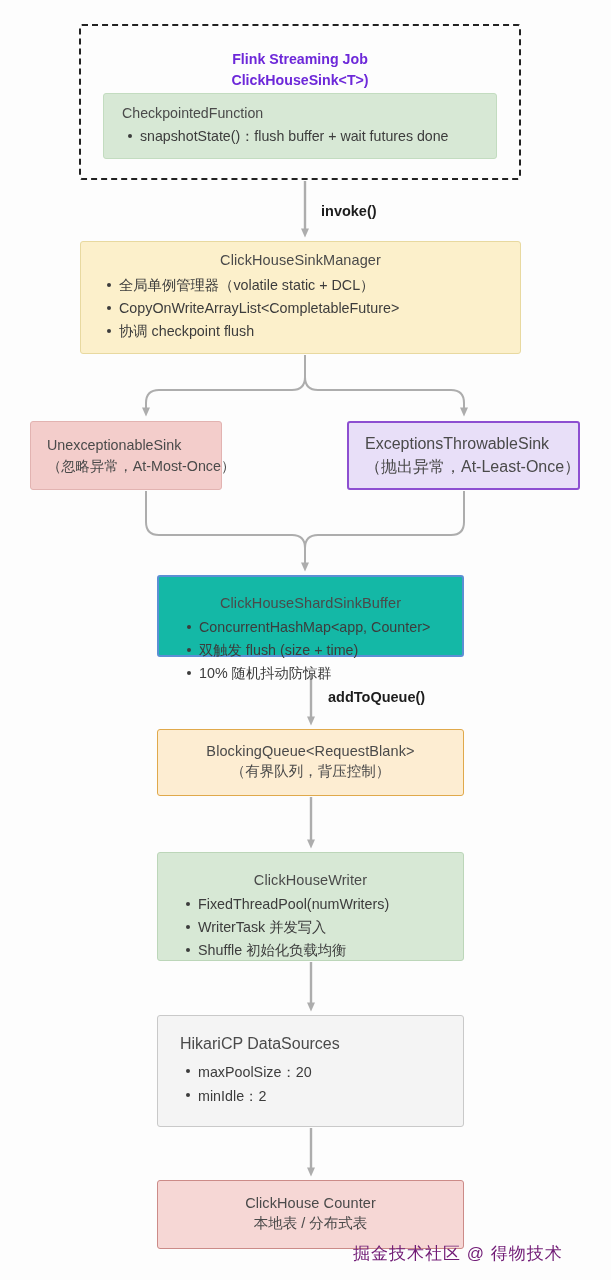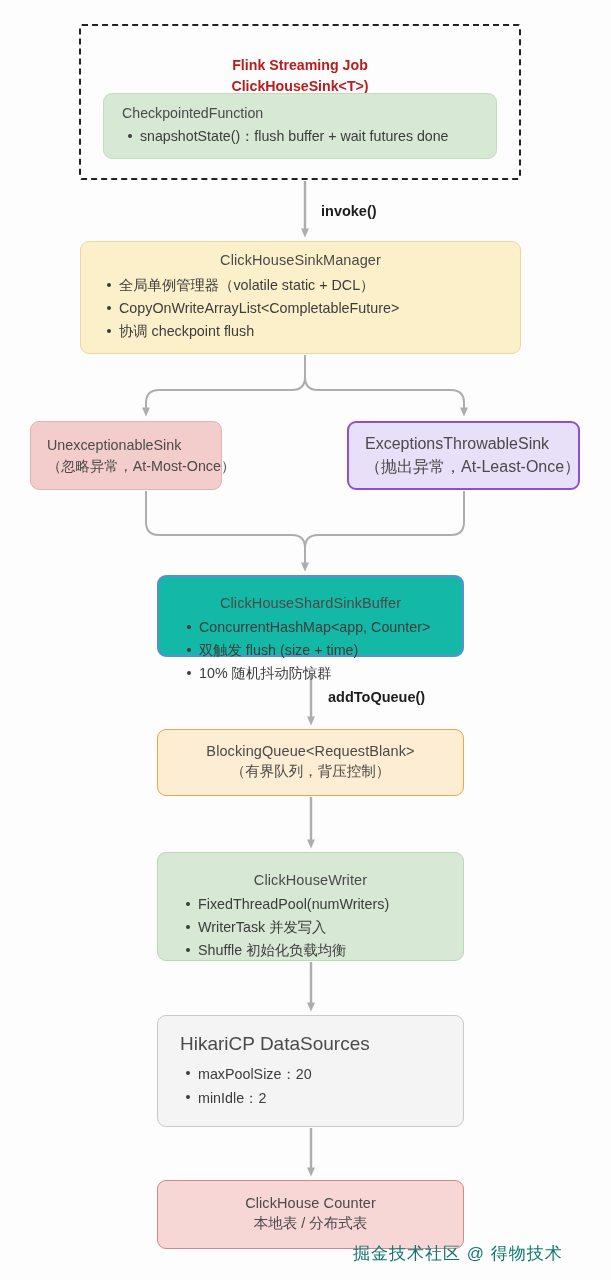--- a/index.html
+++ b/index.html
@@ -17,21 +17,21 @@
     width: 611px;
     height: 1280px;
     background: #fdfdfd;
     overflow: hidden;
   }
 
   
   .node {
     position: absolute;
     box-sizing: border-box;
-    border-radius: 9px;
+    border-radius: 3px;
     display: flex;
     flex-direction: column;
     justify-content: center;
     padding: 10px 16px;
   }
   .node .title {
     text-align: center;
     font-size: 14.5px;
     color: #4a4a4a;
     letter-spacing: .1px;
@@ -62,44 +62,44 @@
     position: absolute;
     left: -12px;
     top: 9px;
     width: 4px;
     height: 4px;
     border-radius: 50%;
     background: #3c3c3c;
   }
   .node .lefttitle {
     text-align: left;
-    font-size: 19px;
+    font-size: 16px;
     color: #4a4a4a;
     line-height: 1.4;
     white-space: nowrap;
   }
 
   
   #group-flink {
     position: absolute;
     left: 79px;
     top: 24px;
     width: 442px;
     height: 156px;
     box-sizing: border-box;
     border: 2.2px dashed #222222;
     border-radius: 3px;
     background: #fdfdfd;
   }
   #group-flink .grp-title {
-    margin-top: 29px;
+    margin-top: 23px;
     text-align: center;
     font-size: 14.2px;
     font-weight: bold;
-    color: #b91c1c;
+    color: #6d28d9;
     line-height: 1.45;
   }
 
   #node-checkpointed {
     left: 103px;
     top: 93px;
     width: 394px;
     height: 66px;
     background: #d7e8d5;
     border: 1px solid #c3dcc0;
@@ -216,21 +216,21 @@
   }
   #label-invoke { left: 321px; top: 203px; }
   #label-addtoqueue { left: 328px; top: 689px; }
 
   
   #watermark {
     position: absolute;
     left: 353px;
     top: 1242px;
     font-size: 17px;
-    color: #0f766e;
+    color: #701a75;
     white-space: nowrap;
     letter-spacing: 1px;
   }
 </style>
 </head>
 <body>
 
 <div id="canvas">
 
   <svg id="wires" viewBox="0 0 611 1280" xmlns="http://www.w3.org/2000/svg">

